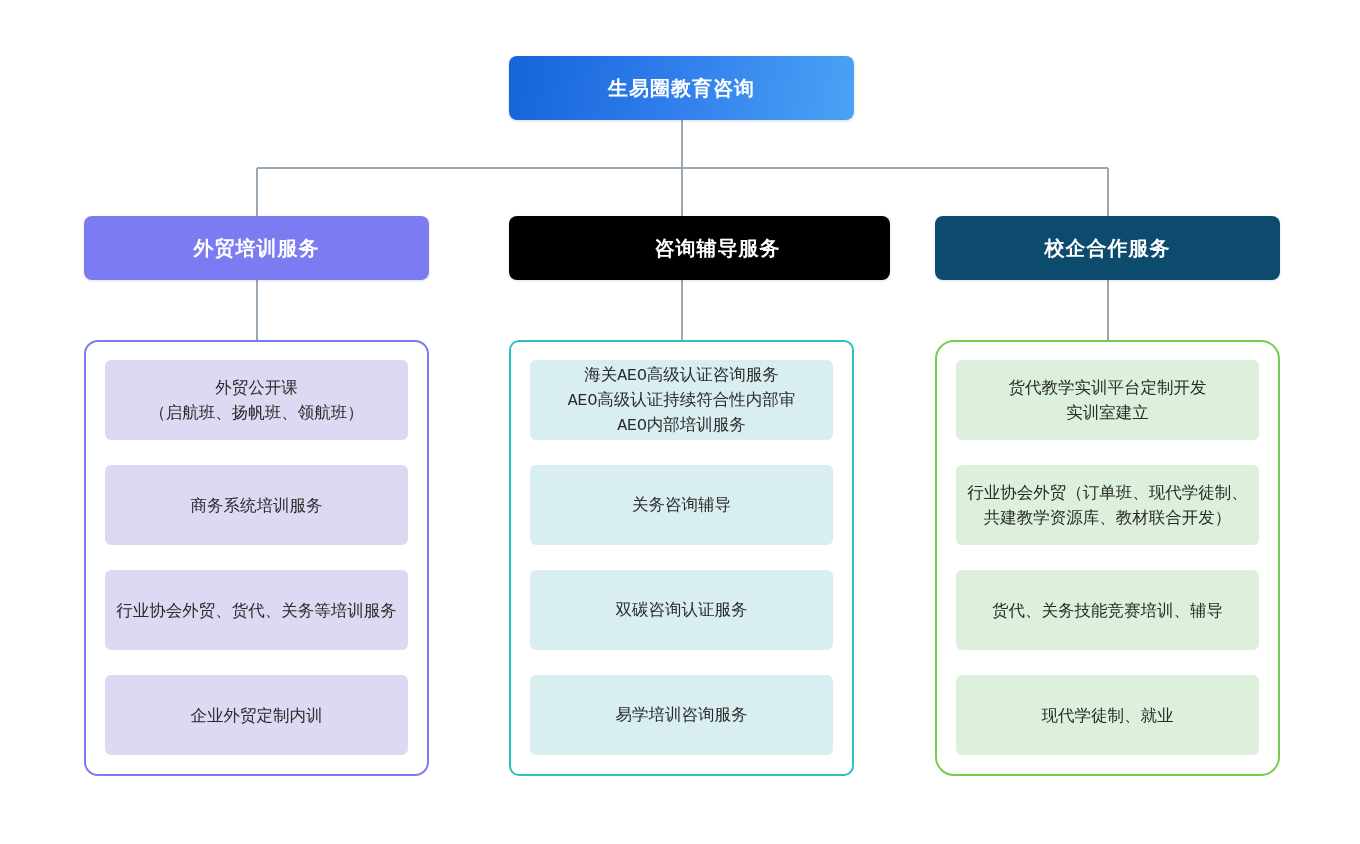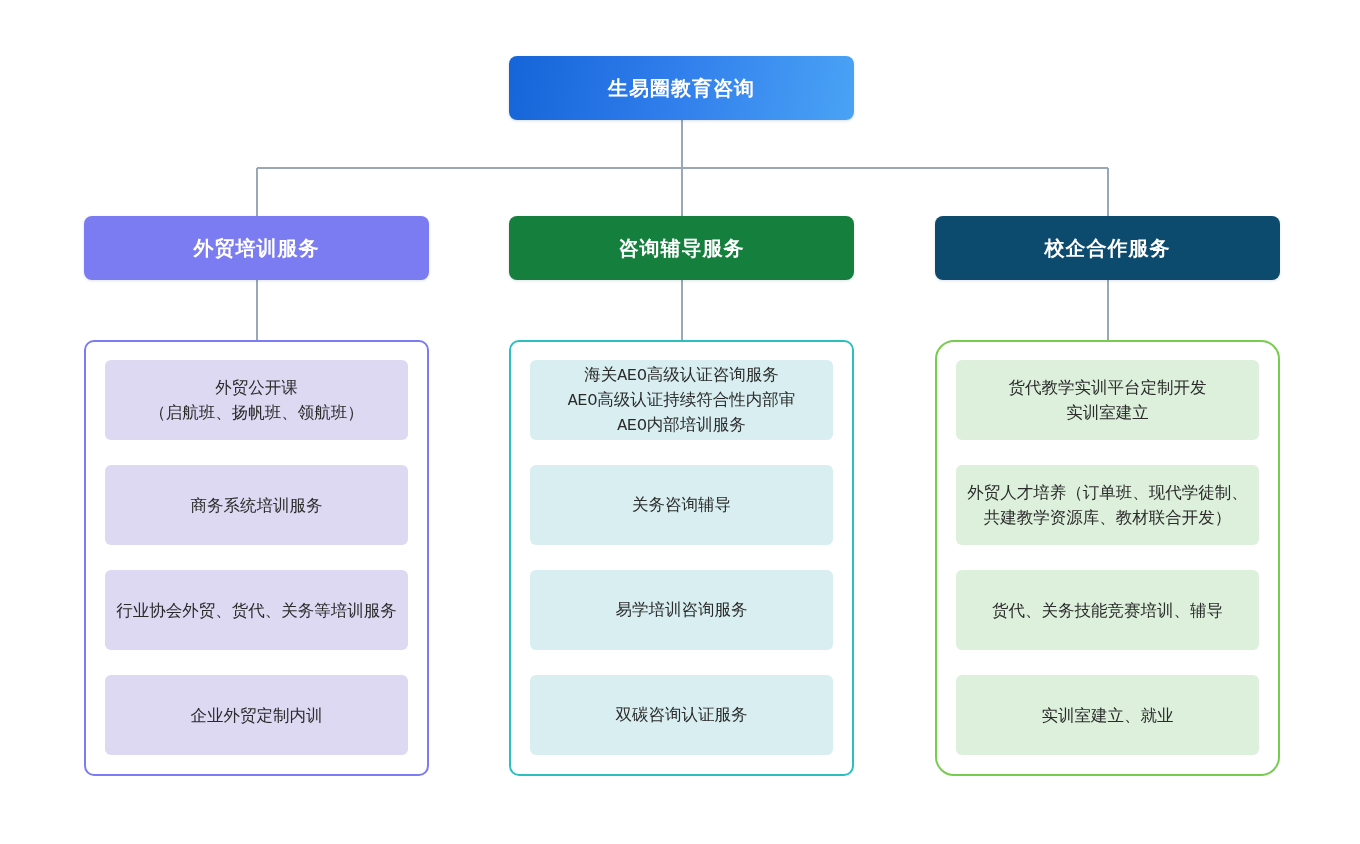--- a/index.html
+++ b/index.html
@@ -65,39 +65,39 @@
     box-shadow: 0 1px 3px rgba(40, 60, 100, 0.14);
   }
   .cat-header .node-label {
     color: #ffffff;
     font-size: 20px;
     font-weight: bold;
     letter-spacing: 1px;
     text-align: center;
   }
   .cat-header.col-0 { left: 84px;  background: #7b7bf2; }
-  .cat-header.col-1 { left: 509px; background: #15803d; }
+  .cat-header.col-1 { left: 509px; background: #000000; padding-left: 36px; }
   .cat-header.col-2 { left: 935px; background: #0c4a6e; }
 
   
   .group-box {
     position: absolute;
     top: 340px;
     width: 345px;
     height: 436px;
     box-sizing: border-box;
     border-radius: 10px;
     border: 2px solid #cccccc;
     background: #ffffff;
     padding: 18px 19px;
     display: flex;
     flex-direction: column;
     justify-content: flex-start;
   }
-  .group-box.col-0 { left: 84px;  border-color: #7b7bf5; }
+  .group-box.col-0 { left: 84px;  border-color: #7b7bf5; border-radius: 14px; }
   .group-box.col-1 { left: 509px; border-color: #2bbfc0; }
   .group-box.col-2 { left: 935px; border-color: #76cc4e; border-radius: 19px; }
 
   
   .leaf-card {
     box-sizing: border-box;
     width: 100%;
     height: 80px;
     margin-bottom: 25px;
     border-radius: 6px;
@@ -173,36 +173,36 @@
   <div class="group-box col-1">
     <div class="leaf-card">
       <span class="leaf-text">海关AEO高级认证咨询服务
 AEO高级认证持续符合性内部审
 AEO内部培训服务</span>
     </div>
     <div class="leaf-card">
       <span class="leaf-text">关务咨询辅导</span>
     </div>
     <div class="leaf-card">
+      <span class="leaf-text">双碳咨询认证服务</span>
+    </div>
+    <div class="leaf-card">
       <span class="leaf-text">易学培训咨询服务</span>
-    </div>
-    <div class="leaf-card">
-      <span class="leaf-text">双碳咨询认证服务</span>
     </div>
   </div>
 
   <div class="group-box col-2">
     <div class="leaf-card">
       <span class="leaf-text">货代教学实训平台定制开发
 实训室建立</span>
     </div>
     <div class="leaf-card">
-      <span class="leaf-text">外贸人才培养（订单班、现代学徒制、共建教学资源库、教材联合开发）</span>
+      <span class="leaf-text">行业协会外贸（订单班、现代学徒制、共建教学资源库、教材联合开发）</span>
     </div>
     <div class="leaf-card">
       <span class="leaf-text">货代、关务技能竞赛培训、辅导</span>
     </div>
     <div class="leaf-card">
-      <span class="leaf-text">实训室建立、就业</span>
+      <span class="leaf-text">现代学徒制、就业</span>
     </div>
   </div>
 
 </div>
 
 </body></html>

